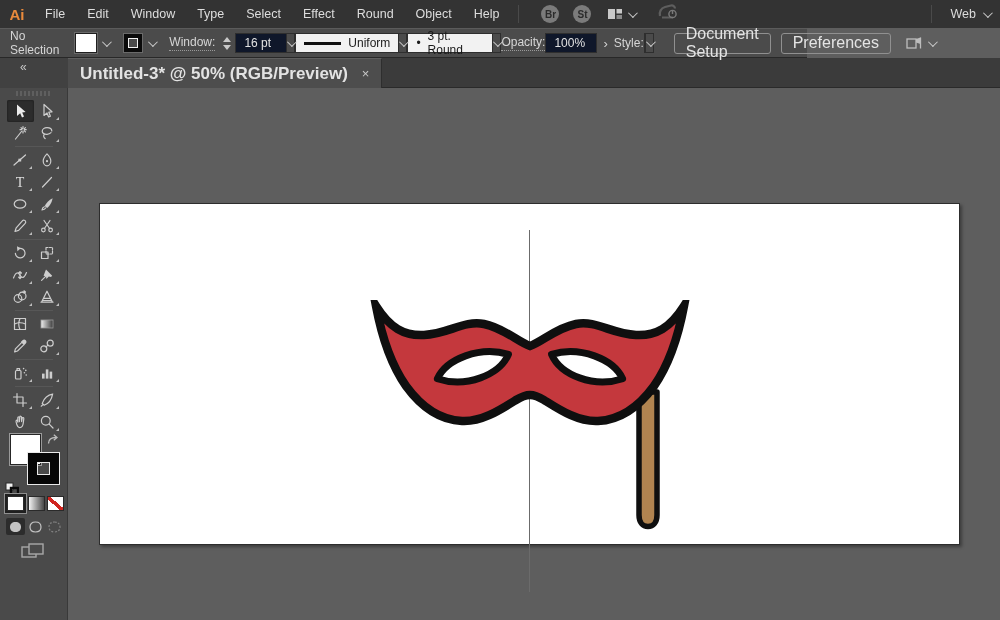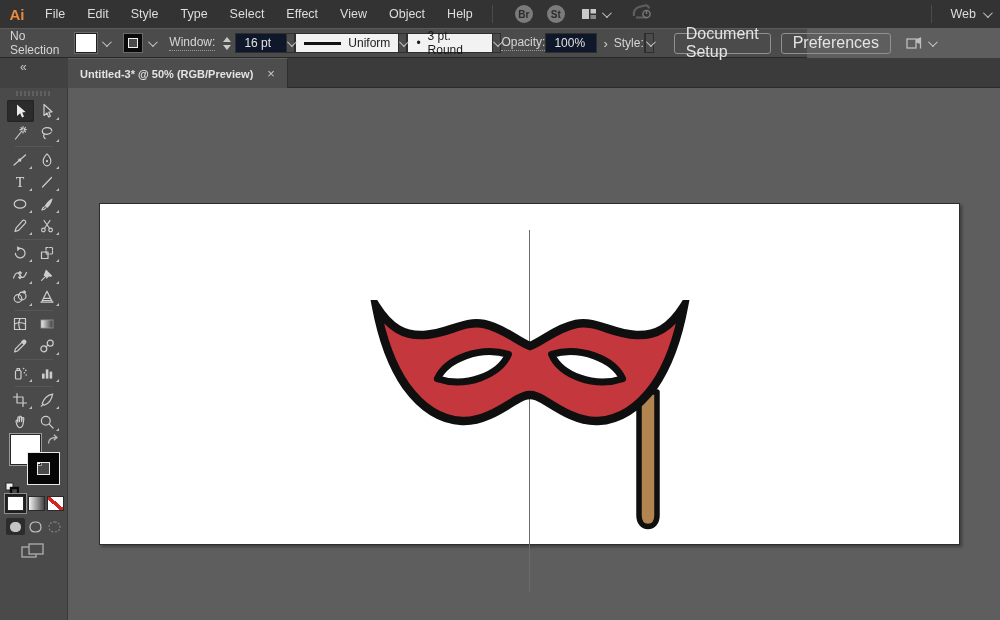--- a/index.html
+++ b/index.html
@@ -66,21 +66,21 @@
   .touch-ws { display:flex; align-items:center; gap:5px; margin-left:4px; }
 
   
   .tabrow { position:absolute; left:0; top:58px; width:1000px; height:30px;
     background:#3B3B3B; border-bottom:1px solid #2A2A2A; z-index:4; }
   .tb-head { position:absolute; left:0; top:0; width:68px; height:30px;
     background:#414141; color:#C9C9C9; font-size:12px; padding:2px 0 0 20px; }
   .doc-tab { position:absolute; left:68px; top:0; height:30px; background:#4D4D4D;
     border-top:1px solid #5E5E5E; border-right:1px solid #2E2E2E; display:flex;
     align-items:center; padding:0 12px; gap:14px; }
-  .doc-tab .title { color:#E3E3E3; font-size:11px; font-weight:bold;text-align:center; }
+  .doc-tab .title { color:#E3E3E3; font-size:17px; font-weight:bold;text-align:center; }
   .doc-tab .close { color:#C9C9C9; font-size:13px; }
 
   
   .toolbar { position:absolute; left:0; top:88px; width:68px; height:532px;
     background:#4A4A4A; border-right:1px solid #393939; z-index:3; }
   .grip-h { width:36px; height:5px; margin:3px auto 4px auto;
     background:repeating-linear-gradient(90deg,#5F5F5F 0 2px,transparent 2px 4px); }
   .tool-grid { display:grid; grid-template-columns:27px 27px; justify-content:center; }
   .tool { position:relative; width:27px; height:22px; display:flex;
     align-items:center; justify-content:center; border-radius:2px; }
@@ -126,25 +126,25 @@
 </style>
 </head>
 <body>
 
 <div id="app">
 
   <div class="menubar">
     <div class="ai-logo">Ai</div>
     <div class="menu-item">File</div>
     <div class="menu-item">Edit</div>
-    <div class="menu-item">Style</div>
+    <div class="menu-item">Window</div>
     <div class="menu-item">Type</div>
     <div class="menu-item">Select</div>
     <div class="menu-item">Effect</div>
-    <div class="menu-item">View</div>
+    <div class="menu-item">Round</div>
     <div class="menu-item">Object</div>
     <div class="menu-item">Help</div>
     <div class="mb-sep"></div>
     <div class="sq-btn">Br</div>
     <div class="sq-btn">St</div>
     <div class="arrange-btn">
       <svg width="16" height="14" viewBox="0 0 16 14">
         <rect x="1" y="2" width="7" height="10" fill="#C9C9C9"></rect>
         <rect x="9.5" y="2" width="5.5" height="4.5" fill="#C9C9C9"></rect>
         <rect x="9.5" y="8" width="5.5" height="4" fill="#8A8A8A"></rect>

